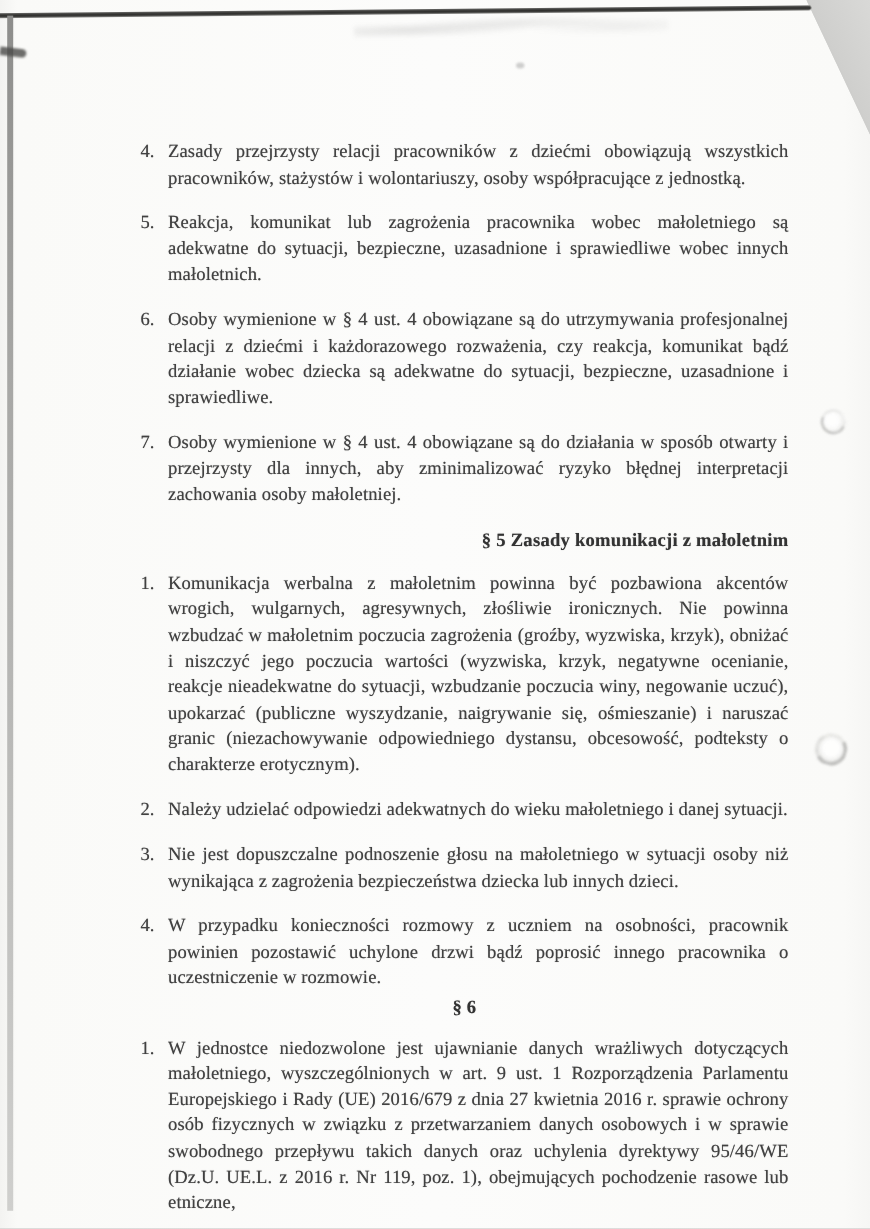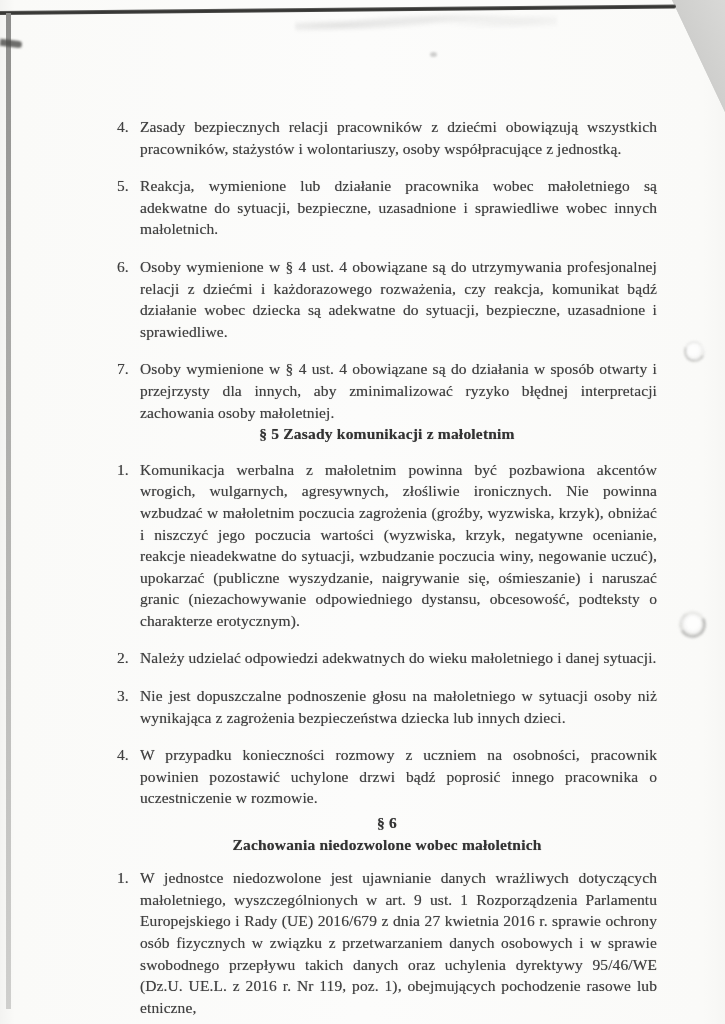--- a/index.html
+++ b/index.html
@@ -121,21 +121,21 @@
   .item{display:flex;margin:0 0 16px 0;}
   .item .num{flex:none;width:23px;}
   .item .txt{flex:1;text-align:justify;}
   .item:last-child{margin-bottom:0;}
   .heading{
     font-weight:bold;
     text-align:center;
     color:var(--heading-ink,#333);
     letter-spacing:.2px;
   }
-  .heading-5{margin:0 0 14px 0;}
+  .heading-5{margin:17px 0 14px 0;text-align:right;}
   .heading-6{margin:3px 0 12px 0;line-height:21.6px;}
 </style>
 </head>
 <body>
 
 <div class="scan">
   <div class="paper"></div>
   <div class="corner-fold"></div>
   <div class="top-edge"></div>
   <div class="left-edge"></div>
@@ -143,25 +143,25 @@
   <div class="smudge"></div>
   <div class="dot"></div>
   <div class="punch punch-1"></div>
   <div class="punch punch-2"></div>
 
   <div class="content">
 
     <div>
       <div class="item">
         <span class="num">4.</span>
-        <span class="txt">Zasady bezpiecznych relacji pracowników z dziećmi obowiązują wszystkich pracowników, stażystów i wolontariuszy, osoby współpracujące z jednostką.</span>
+        <span class="txt">Zasady przejrzysty relacji pracowników z dziećmi obowiązują wszystkich pracowników, stażystów i wolontariuszy, osoby współpracujące z jednostką.</span>
       </div>
       <div class="item">
         <span class="num">5.</span>
-        <span class="txt">Reakcja, wymienione lub działanie pracownika wobec małoletniego są adekwatne do sytuacji, bezpieczne, uzasadnione i sprawiedliwe wobec innych małoletnich.</span>
+        <span class="txt">Reakcja, komunikat lub zagrożenia pracownika wobec małoletniego są adekwatne do sytuacji, bezpieczne, uzasadnione i sprawiedliwe wobec innych małoletnich.</span>
       </div>
       <div class="item">
         <span class="num">6.</span>
         <span class="txt">Osoby wymienione w § 4 ust. 4 obowiązane są do utrzymywania profesjonalnej relacji z dziećmi i każdorazowego rozważenia, czy reakcja, komunikat bądź działanie wobec dziecka są adekwatne do sytuacji, bezpieczne, uzasadnione i sprawiedliwe.</span>
       </div>
       <div class="item">
         <span class="num">7.</span>
         <span class="txt">Osoby wymienione w § 4 ust. 4 obowiązane są do działania w sposób otwarty i przejrzysty dla innych, aby zminimalizować ryzyko błędnej interpretacji zachowania osoby małoletniej.</span>
       </div>
     </div>
@@ -182,21 +182,20 @@
         <span class="txt">Nie jest dopuszczalne podnoszenie głosu na małoletniego w sytuacji osoby niż wynikająca z zagrożenia bezpieczeństwa dziecka lub innych dzieci.</span>
       </div>
       <div class="item">
         <span class="num">4.</span>
         <span class="txt">W przypadku konieczności rozmowy z uczniem na osobności, pracownik powinien pozostawić uchylone drzwi bądź poprosić innego pracownika o uczestniczenie w rozmowie.</span>
       </div>
     </div>
 
     <div class="heading heading-6">
       <div>§ 6</div>
-      <div>Zachowania niedozwolone wobec małoletnich</div>
     </div>
 
     <div>
       <div class="item">
         <span class="num">1.</span>
         <span class="txt">W jednostce niedozwolone jest ujawnianie danych wrażliwych dotyczących małoletniego, wyszczególnionych w art. 9 ust. 1 Rozporządzenia Parlamentu Europejskiego i Rady (UE) 2016/679 z dnia 27 kwietnia 2016 r. sprawie ochrony osób fizycznych w związku z przetwarzaniem danych osobowych i w sprawie swobodnego przepływu takich danych oraz uchylenia dyrektywy 95/46/WE (Dz.U. UE.L. z 2016 r. Nr 119, poz. 1), obejmujących pochodzenie rasowe lub etniczne,</span>
       </div>
     </div>
 
   </div>

